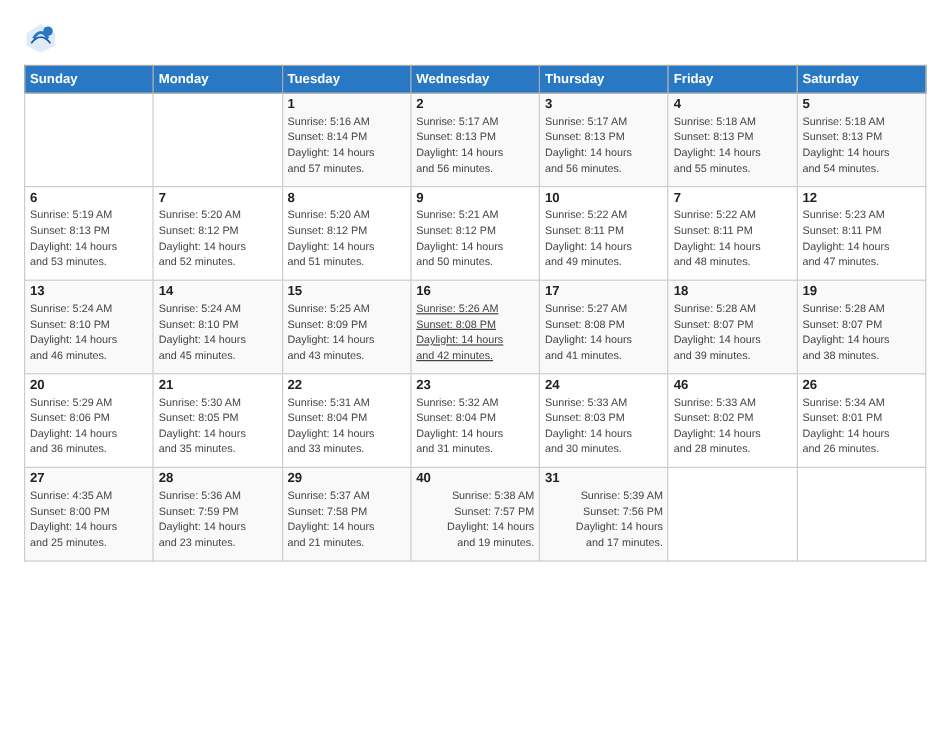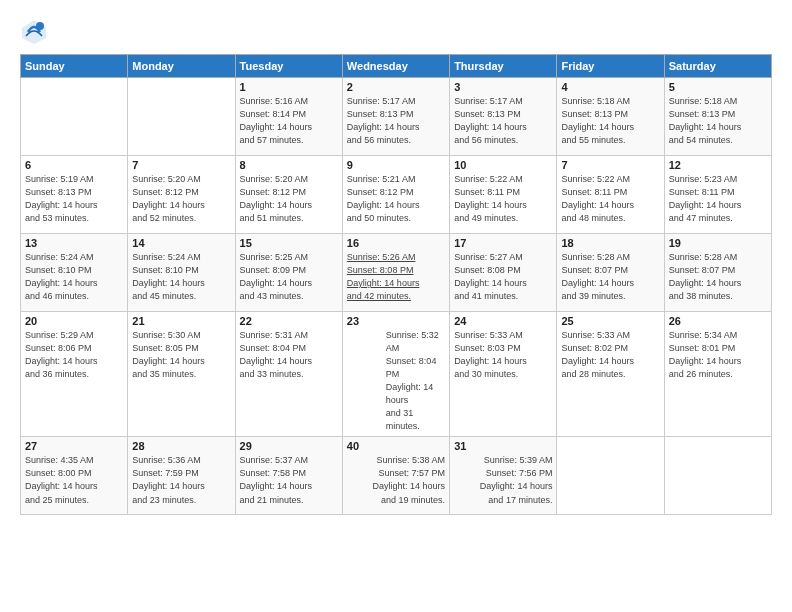--- a/index.html
+++ b/index.html
@@ -295,34 +295,34 @@
           </td>
           <td>
             <span class="day-num">22</span>
             <div class="day-detail" style="white-space: pre-line;">Sunrise: 5:31 AM
 Sunset: 8:04 PM
 Daylight: 14 hours
 and 33 minutes.</div>
           </td>
           <td>
             <span class="day-num">23</span>
-            <div class="day-detail" style="white-space: pre-line; margin-left: 39px;">Sunrise: 5:32 AM
+            <div class="day-detail" style="white-space: pre-line;">Sunrise: 5:32 AM
 Sunset: 8:04 PM
 Daylight: 14 hours
 and 31 minutes.</div>
           </td>
           <td>
             <span class="day-num">24</span>
             <div class="day-detail" style="white-space: pre-line;">Sunrise: 5:33 AM
 Sunset: 8:03 PM
 Daylight: 14 hours
 and 30 minutes.</div>
           </td>
           <td>
-            <span class="day-num">25</span>
+            <span class="day-num">46</span>
             <div class="day-detail" style="white-space: pre-line;">Sunrise: 5:33 AM
 Sunset: 8:02 PM
 Daylight: 14 hours
 and 28 minutes.</div>
           </td>
           <td>
             <span class="day-num">26</span>
             <div class="day-detail" style="white-space: pre-line;">Sunrise: 5:34 AM
 Sunset: 8:01 PM
 Daylight: 14 hours

